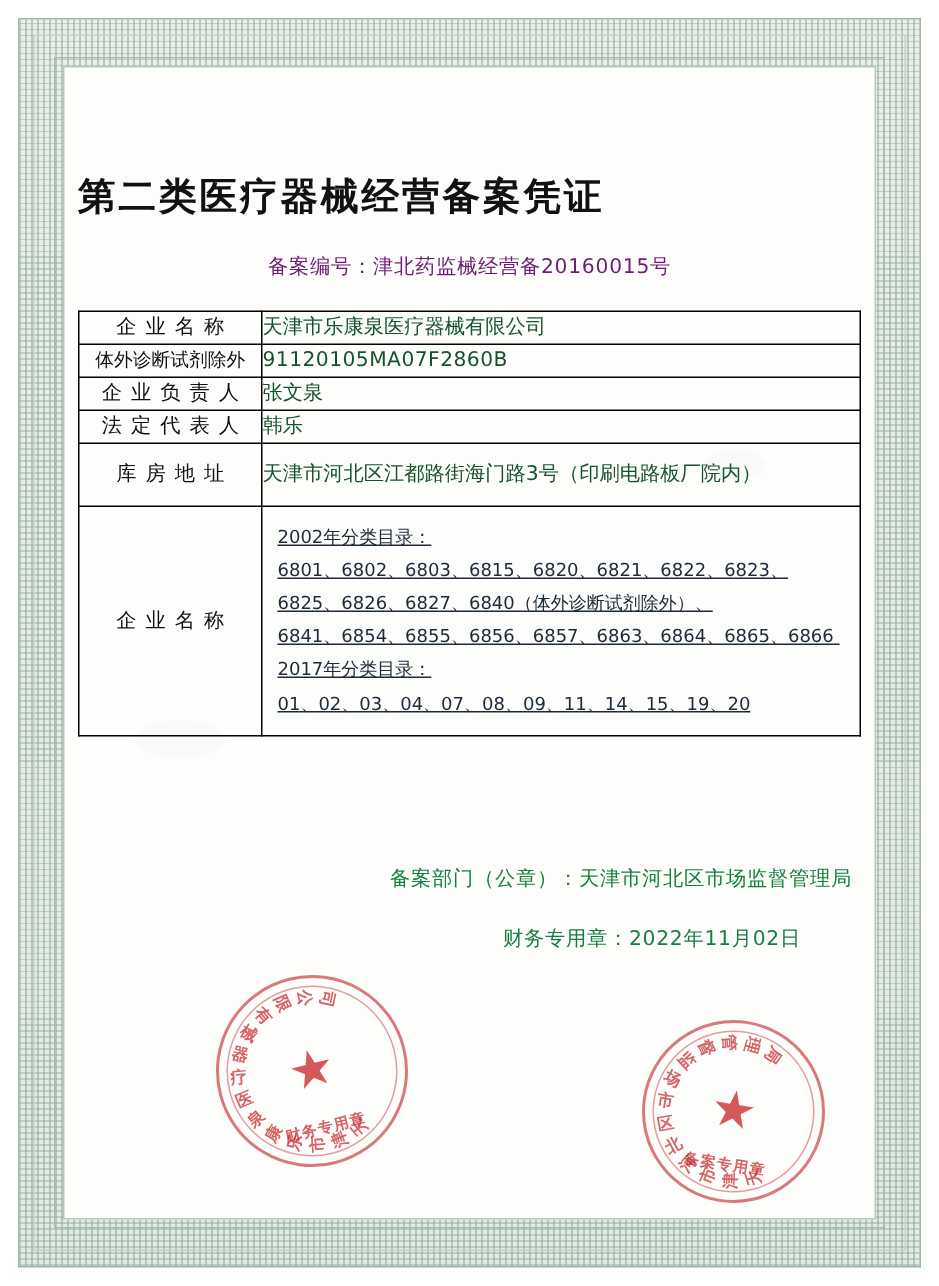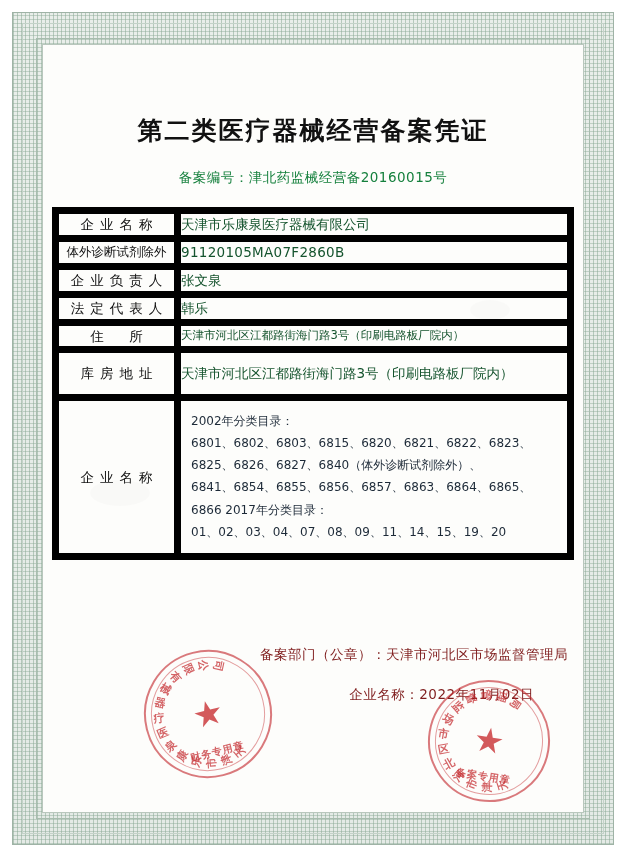--- a/index.html
+++ b/index.html
@@ -52,47 +52,47 @@
     border: 1px solid #c3d2c8;
   }
 
   
   .content {
     position: absolute;
     left: 52px; top: 56px; right: 52px; bottom: 54px;
   }
 
   .title {
-    text-align: center;
+    text-align: left;
     font-family: "DejaVu Serif", "Liberation Serif", serif;
     font-weight: bold;
     font-size: 25px;
     letter-spacing: 2px;
     color: #111;
     margin-top: 58px;
   }
 
   .record-no {
     text-align: center;
     font-size: 13.5px;
-    color: #15803d;
+    color: #701a75;
     margin-top: 22px;
     letter-spacing: 0.5px;
     font-family: "DejaVu Sans", "Liberation Sans", sans-serif;
   }
 
   
   table.info {
     margin-top: 20px;
     width: 100%;
     border-collapse: collapse;
     table-layout: fixed;
   }
   table.info td {
-    border: 7px solid #000000;
+    border: 1px solid #000000;
     padding: 0;
     vertical-align: middle;
   }
   td.label {
     width: 122px;
     text-align: center;
     font-size: 13.5px;
     color: #111;
     padding: 7px 2px;
     line-height: 1.5;
@@ -109,33 +109,34 @@
   td.value.mono {
     font-family: "DejaVu Sans", "Liberation Sans", sans-serif;
     letter-spacing: 0.3px;
   }
   td.value.two-line { line-height: 1.7; padding-top: 9px; padding-bottom: 9px; }
   td.value.scope {
     font-size: 12px;
     line-height: 1.85;
     padding: 9px 8px 10px 10px;
     color: #1d2a38;
+    text-decoration: underline;
   }
   td.label.scope-label { vertical-align: middle; }
 
   
   .footer {
     position: relative;
     margin-top: 86px;
     text-align: right;
     padding-right: 6px;
   }
   .footer-line {
     font-size: 13.5px;
-    color: #7f1d1d;
+    color: #15803d;
     letter-spacing: 0.5px;
     white-space: nowrap;
   }
   .footer-line.date { margin-top: 22px; padding-right: 34px; }
 
   
   .stamp {
     position: absolute;
     border-radius: 50%;
     border: 2px solid rgba(196, 40, 45, 0.62);
@@ -230,43 +231,39 @@
         </tr>
         <tr>
           <td class="label spaced">企业负责人</td>
           <td class="value">张文泉</td>
         </tr>
         <tr>
           <td class="label spaced">法定代表人</td>
           <td class="value">韩乐</td>
         </tr>
         <tr>
-          <td class="label spaced">住　所</td>
-          <td class="value small">天津市河北区江都路街海门路3号（印刷电路板厂院内）</td>
-        </tr>
-        <tr>
           <td class="label spaced">库房地址</td>
           <td class="value two-line">天津市河北区江都路街海门路3号（印刷电路板厂院内）</td>
         </tr>
         <tr>
           <td class="label spaced scope-label">企业名称</td>
           <td class="value scope" style="white-space: pre-wrap;">2002年分类目录：
 6801、6802、6803、6815、6820、6821、6822、6823、6825、6826、6827、6840（体外诊断试剂除外）、
 6841、6854、6855、6856、6857、6863、6864、6865、6866 2017年分类目录：
 01、02、03、04、07、08、09、11、14、15、19、20</td>
         </tr>
       </tbody>
     </table>
 
     <div class="footer">
       <div class="footer-line">
         <span>备案部门（公章）</span>：<span>天津市河北区市场监督管理局</span>
       </div>
       <div class="footer-line date">
-        <span>企业名称：</span><span>2022年11月02日</span>
+        <span>财务专用章：</span><span>2022年11月02日</span>
       </div>
     </div>
 
   </div>
 
   <div class="stamp" id="stamp-company">
     <div class="ring"></div>
     <div class="arc-text">
         <span style="transform: rotate(-206deg) translate(0px, -49px) rotate(90deg) translate(-50%, -50%);">天</span>
         <span style="transform: rotate(-188.154deg) translate(0px, -49px) rotate(90deg) translate(-50%, -50%);">津</span>

